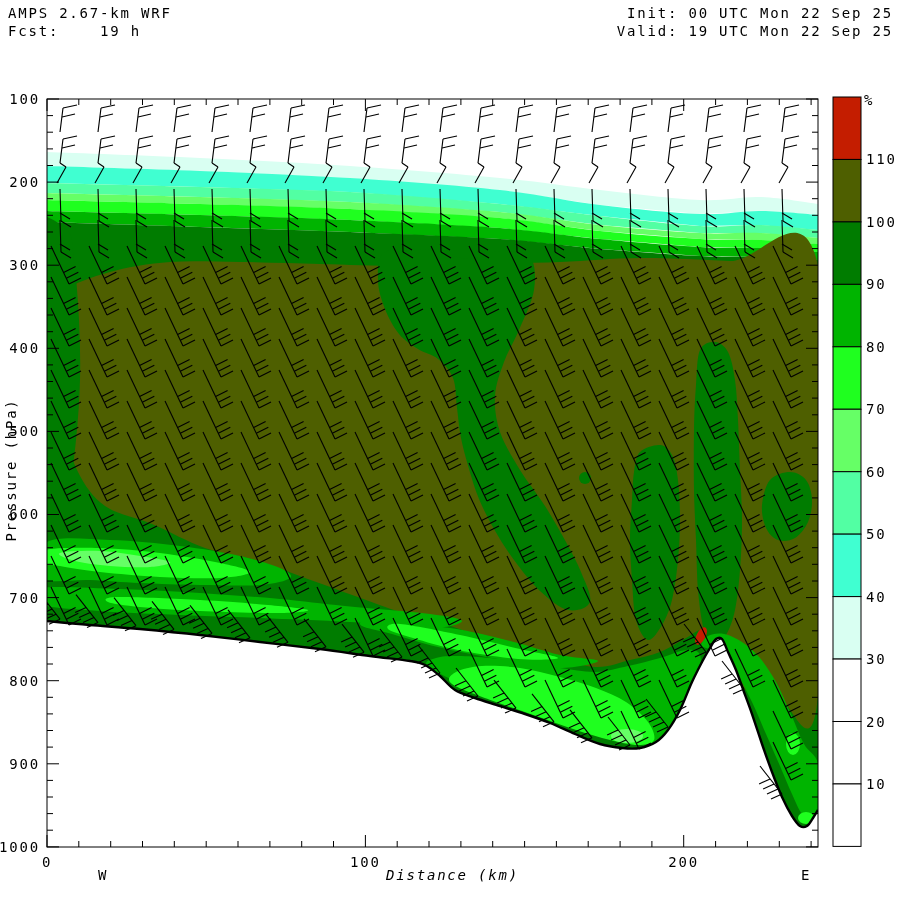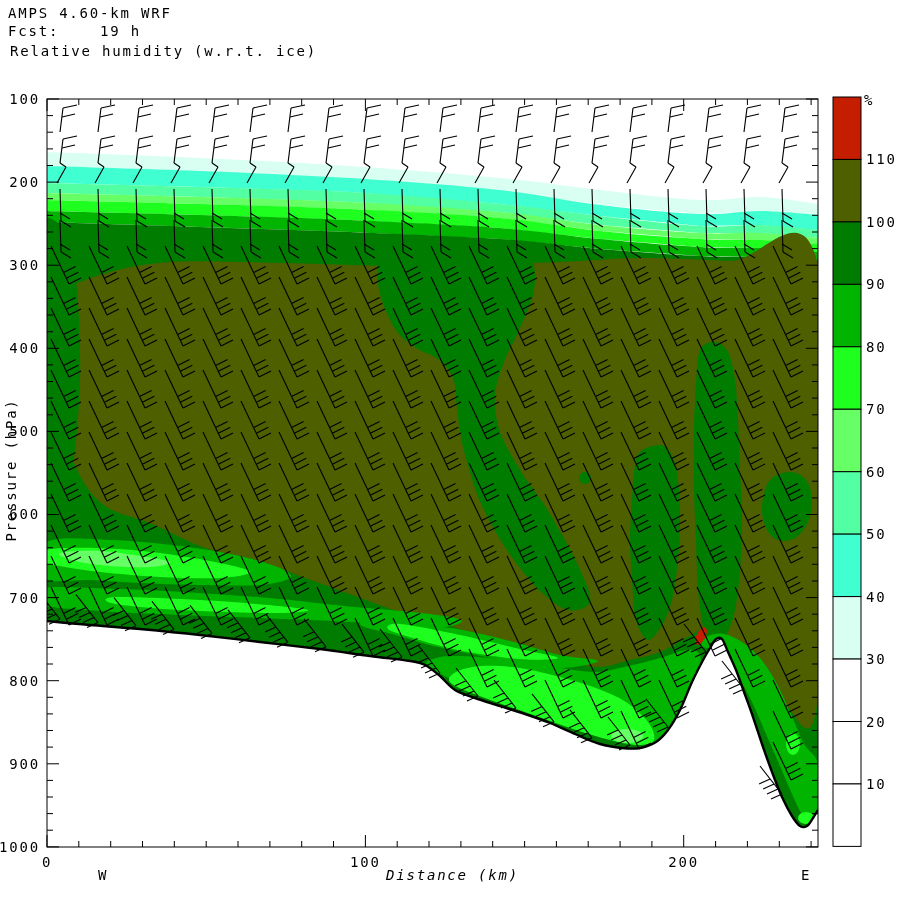--- a/index.html
+++ b/index.html
@@ -10,23 +10,24 @@
   .right-block{position:absolute;right:7px;top:4px;text-align:right;white-space:pre;line-height:18px;}
   .axis-label{position:absolute;text-align:center;}
   #plot-svg{position:absolute;left:0;top:0;}
   #plot-svg text{font-family:"DejaVu Sans Mono","Liberation Mono",monospace;font-size:14px;
         letter-spacing:1.8px;fill:#000;}
 </style>
 </head>
 <body>
 
 <div id="page">
-  <div class="hdr" style="left:8px;top:4px;">AMPS 4.60-km WRF</div>
+  <div class="hdr" style="left:8px;top:4px;">AMPS 2.67-km WRF</div>
   <div class="hdr" style="left:8px;top:22px;">Fcst:    19 h</div>
-  <div class="hdr" style="left:10px;top:42px;">Relative humidity (w.r.t. ice)</div>
+  <div class="right-block"><span>Init: 00 UTC Mon 22 Sep 25</span>
+<span>Valid: 19 UTC Mon 22 Sep 25</span></div>
 
   <svg id="plot-svg" width="900" height="900" viewBox="0 0 900 900">
       <defs>
         <clipPath id="plotclip">
           <rect x="47" y="99" width="771" height="748"></rect>
         </clipPath>
       </defs>
       <rect x="47" y="99" width="771" height="748" fill="#fff"></rect>
       <g clip-path="url(#plotclip)">
         <path d="M47,152C72.5,153.0 149.5,155.7 200,158C250.5,160.3 300.0,162.7 350,166C400.0,169.3 458.3,174.0 500,178C541.7,182.0 566.7,186.3 600,190C633.3,193.7 673.3,198.8 700,200C726.7,201.2 740.3,196.3 760,197C779.7,197.7 808.3,202.8 818,204L818,215L760,211L700,214L600,205L500,190L350,178L200,171L47,166Z" fill="#D9FFF2"></path>

